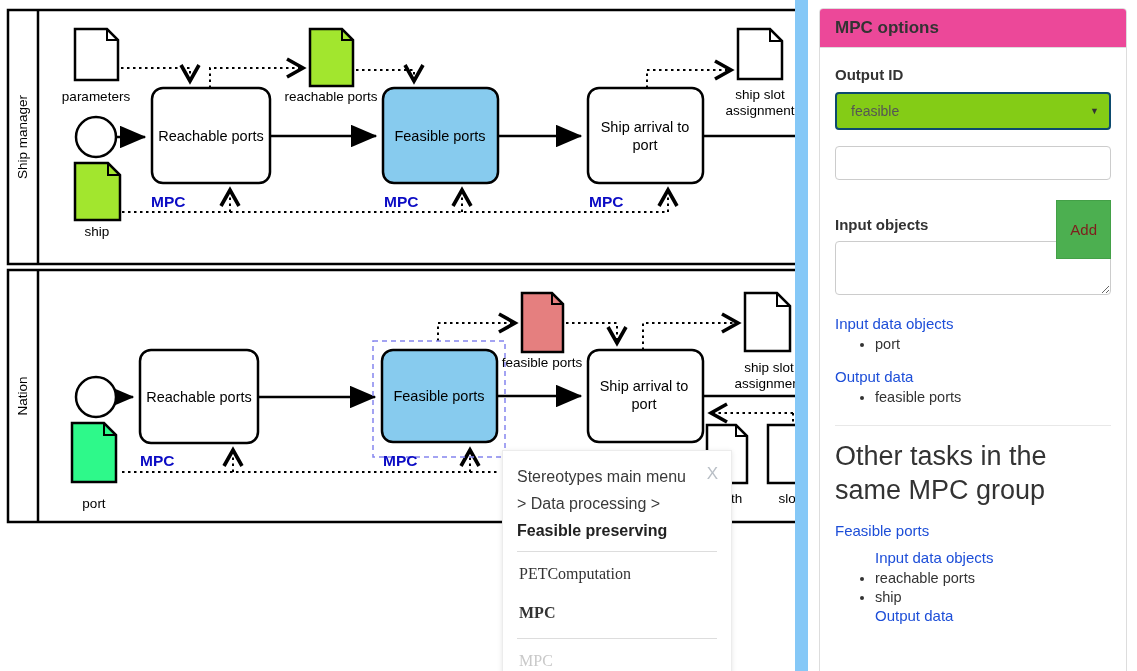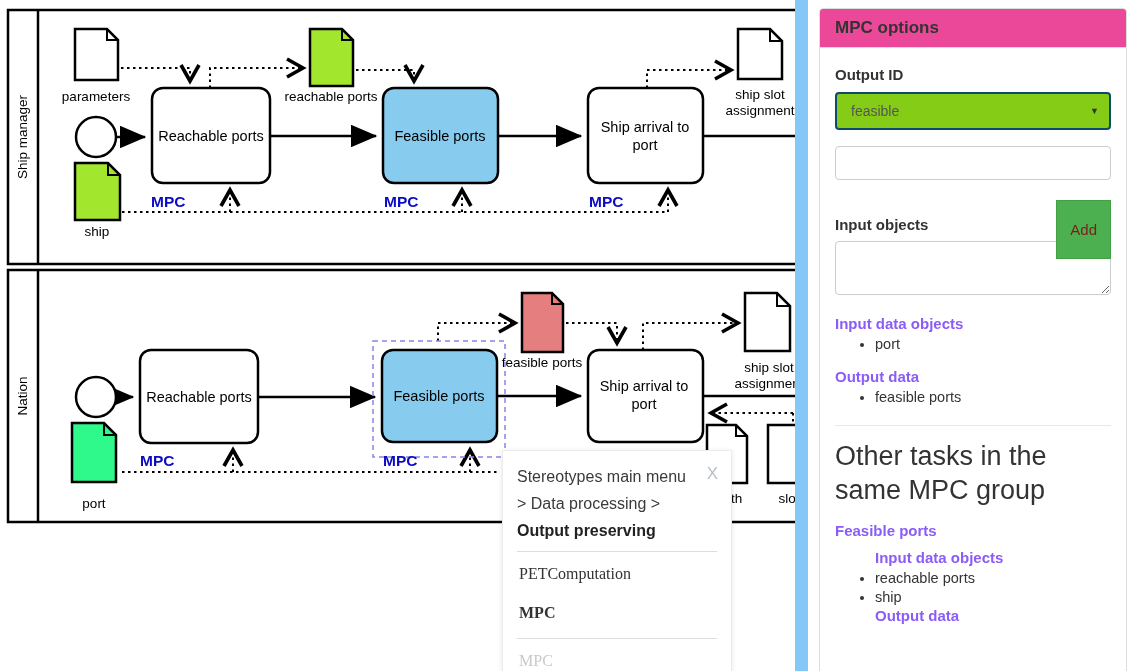--- a/index.html
+++ b/index.html
@@ -32,21 +32,21 @@
               margin-bottom:16px;background:#84cc16;cursor:pointer;}
   .caret{font-size:9px;color:#333;}
   .text-input{width:100%;height:34px;border:1px solid #ccc;border-radius:4px;box-sizing:border-box;
               padding:0 10px;font-size:14px;font-family:inherit;}
   .script-row{position:relative;margin-top:36px;}
   .script-row .fld{margin:0 0 8px;}
   .add-btn{position:absolute;right:0;top:-16px;background:#4caf50;border:1px solid #43a047;color:#7f1d1d;
            font-size:15px;font-family:inherit;padding:20px 13px;border-radius:0;cursor:pointer;}
   .script-area{width:100%;height:54px;border:1px solid #ccc;border-radius:4px;box-sizing:border-box;
                padding:6px 8px;font-size:14px;font-family:inherit;resize:both;}
-  .sec{font-weight:bold;font-size:15px;color:#8b5cf6;margin:16px 0 4px;}
+  .sec{font-weight:normal;font-size:15px;color:#1d4ed8;margin:16px 0 4px;}
   .sidebar ul{margin:4px 0 10px;padding-left:40px;font-size:14.5px;color:#333;}
   .sidebar li{margin:3px 0;}
   .divider{border:0;border-top:1px solid #e8e8e8;margin:20px 0 14px;}
   .big-heading{font-size:27px;font-weight:400;color:#333;line-height:1.25;margin:4px 0 14px;}
   .indent{margin-left:40px;}
   .indent .sec{margin:10px 0 2px;}
 </style>
 </head>
 <body>
 
@@ -195,21 +195,21 @@
         </g>
 
         <text x="140" y="466" font-size="15.5" font-weight="bold" fill="#0b0bc4">MPC</text>
         <text x="383" y="466" font-size="15.5" font-weight="bold" fill="#0b0bc4">MPC</text>
       </g>
     </svg>
 
     
     <div class="popup">
       <span class="close-x">X</span>
-      <div class="crumb"><span>Stereotypes main menu &gt; </span><span>Data processing &gt; </span><b>Output preserving</b></div>
+      <div class="crumb"><span>Stereotypes main menu &gt; </span><span>Data processing &gt; </span><b>Feasible preserving</b></div>
       <hr>
       <div class="item">PETComputation</div>
       <div class="item bold">MPC</div>
       <hr>
       <div class="item disabled">MPC</div>
 
     </div>
   </div>
 
   <div class="accent-bar"></div>

